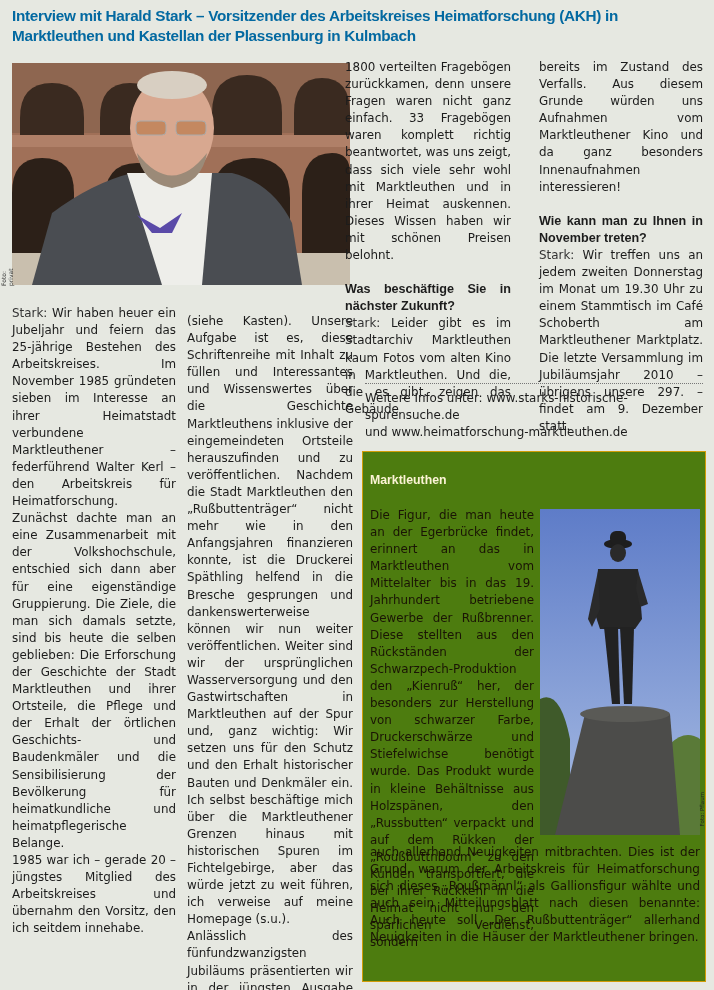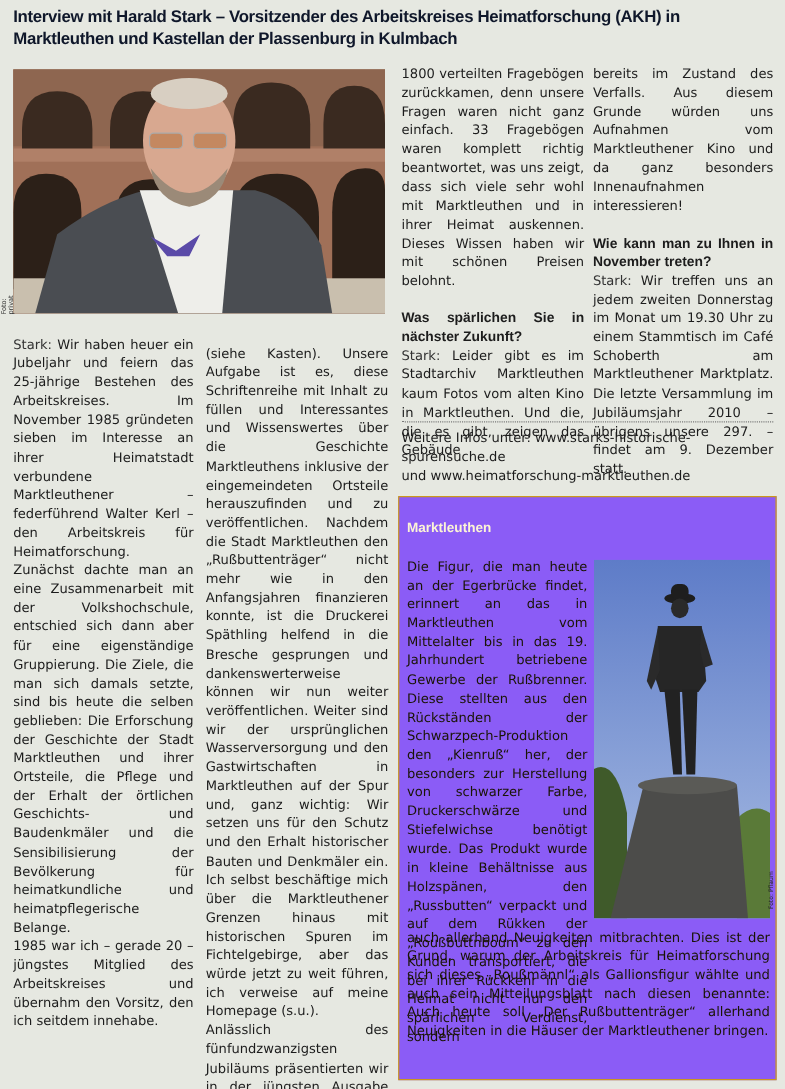--- a/index.html
+++ b/index.html
@@ -2,49 +2,49 @@
 <html><head>
 <meta charset="utf-8">
 <style>
   * { box-sizing: border-box; margin: 0; padding: 0; }
   html, body { width: 714px; height: 990px; background: #e6e8e1; overflow: hidden; }
   body { position: relative; font-family: "DejaVu Sans", sans-serif; color: #1c1c1c; }
 
   .title {
     position: absolute; left: 12px; top: 6px; width: 690px;
     font-family: "Liberation Sans", sans-serif; font-weight: bold;
-    font-size: 15.3px; line-height: 20px; letter-spacing: -0.3px; color: #0f172a;
+    font-size: 15.3px; line-height: 20px; letter-spacing: -0.3px; color: #0369a1;
   }
 
   .photo1 {
     position: absolute; left: 12px; top: 63px; width: 338px; height: 222px;
     overflow: hidden; background: #8a6a55;
   }
   .photo1 svg { width: 100%; height: 100%; display: block; }
   .credit1 {
     position: absolute; left: 0px; top: 258px; width: 10px; height: 28px;
     font-size: 6px; color: #333; writing-mode: vertical-rl; transform: rotate(180deg);
   }
 
   .col { position: absolute; font-size: 11.9px; line-height: 17.1px; text-align: justify; hyphens: manual; }
   .col p { margin: 0; }
   .col .q { font-weight: bold; font-family: "Liberation Sans", sans-serif; font-size: 12.6px; }
   .col .gap { height: 17px; }
   .col1 { left: 12px; top: 305px; width: 164px; }
   .col2 { left: 187px; top: 313px; width: 166px; }
-  .col3 { left: 365px; top: 59px; width: 166px; }
+  .col3 { left: 345px; top: 59px; width: 166px; }
   .col4 { left: 539px; top: 59px; width: 164px; }
   .speaker { color: #333; }
 
   .dotted { position: absolute; left: 365px; top: 383px; width: 338px; border-top: 1px dotted #777; }
   .invite { position: absolute; left: 365px; top: 390px; width: 340px; font-size: 11.9px; line-height: 17.1px; }
 
   .box {
     position: absolute; left: 362px; top: 451px; width: 344px; height: 531px;
-    background: #8b5cf6; border: 1px solid #d19d08;
+    background: #4d7c0f; border: 1px solid #d19d08;
   }
   .box-head { position: absolute; left: 7px; top: 20px; font-family: "Liberation Sans", sans-serif; font-weight: bold; font-size: 12.3px; line-height: 17.5px; color: #fcf4d6; }
   .box-text { position: absolute; left: 7px; top: 55px; width: 164px; font-size: 11.9px; line-height: 17.1px; text-align: justify; color: #1a1405; }
   .box-text2 { position: absolute; left: 7px; top: 392px; width: 330px; font-size: 12px; line-height: 17.1px; text-align: justify; color: #1a1405; }
   .photo2 { position: absolute; left: 177px; top: 57px; width: 160px; height: 326px; overflow: hidden; background: #6b86cc; }
   .photo2 svg { width: 100%; height: 100%; display: block; }
   .credit2 { position: absolute; left: 336px; top: 340px; font-size: 5.5px; color: #222; writing-mode: vertical-rl; transform: rotate(180deg); }
 </style>
 </head>
 <body>
@@ -89,21 +89,21 @@
 </div>
 
 <div class="col col2">
   <p>(siehe Kasten). Unsere Aufgabe ist es, diese Schriftenreihe mit Inhalt zu füllen und Interessantes und Wissenswertes über die Geschichte Marktleuthens inklusive der eingemeindeten Ortsteile herauszufinden und zu veröffentlichen. Nachdem die Stadt Marktleuthen den „Rußbuttenträger“ nicht mehr wie in den Anfangsjahren finanzieren konnte, ist die Druckerei Späthling helfend in die Bresche gesprungen und dankenswerterweise können wir nun weiter veröffentlichen. Weiter sind wir der ursprünglichen Wasserversorgung und den Gastwirtschaften in Marktleuthen auf der Spur und, ganz wichtig: Wir setzen uns für den Schutz und den Erhalt historischer Bauten und Denkmäler ein. Ich selbst beschäftige mich über die Marktleuthener Grenzen hinaus mit historischen Spuren im Fichtelgebirge, aber das würde jetzt zu weit führen, ich verweise auf meine Homepage (s.u.).</p>
   <p>Anlässlich des fünfundzwanzigsten Jubiläums präsentierten wir in der jüngsten Ausgabe des „Rußbuttenträgers“ ein kleines Quiz zur Marktleuthener Heimatkunde. Wir waren freudig überrascht, dass 84 von den</p>
 </div>
 
 <div class="col col3">
   <p>1800 verteilten Fragebögen zurückkamen, denn unsere Fragen waren nicht ganz einfach. 33 Fragebögen waren komplett richtig beantwortet, was uns zeigt, dass sich viele sehr wohl mit Marktleuthen und in ihrer Heimat auskennen. Dieses Wissen haben wir mit schönen Preisen belohnt.</p>
   <div class="gap"></div>
-  <p class="q">Was spärlichen Sie in nächster Zukunft?</p>
+  <p class="q">Was beschäftige Sie in nächster Zukunft?</p>
   <p><span class="speaker">Stark:</span> <span>Leider gibt es im Stadtarchiv Marktleuthen kaum Fotos vom alten Kino in Marktleuthen. Und die, die es gibt, zeigen das Gebäude</span></p>
 </div>
 
 <div class="col col4">
   <p>bereits im Zustand des Verfalls. Aus diesem Grunde würden uns Aufnahmen vom Marktleuthener Kino und da ganz besonders Innenaufnahmen interessieren!</p>
   <div class="gap"></div>
   <p class="q">Wie kann man zu Ihnen in November treten?</p>
   <p><span class="speaker">Stark:</span> <span>Wir treffen uns an jedem zweiten Donnerstag im Monat um 19.30 Uhr zu einem Stammtisch im Café Schoberth am Marktleuthener Marktplatz. Die letzte Versammlung im Jubiläumsjahr 2010 – übrigens unsere 297. – findet am 9. Dezember statt.</span></p>
 </div>
 

